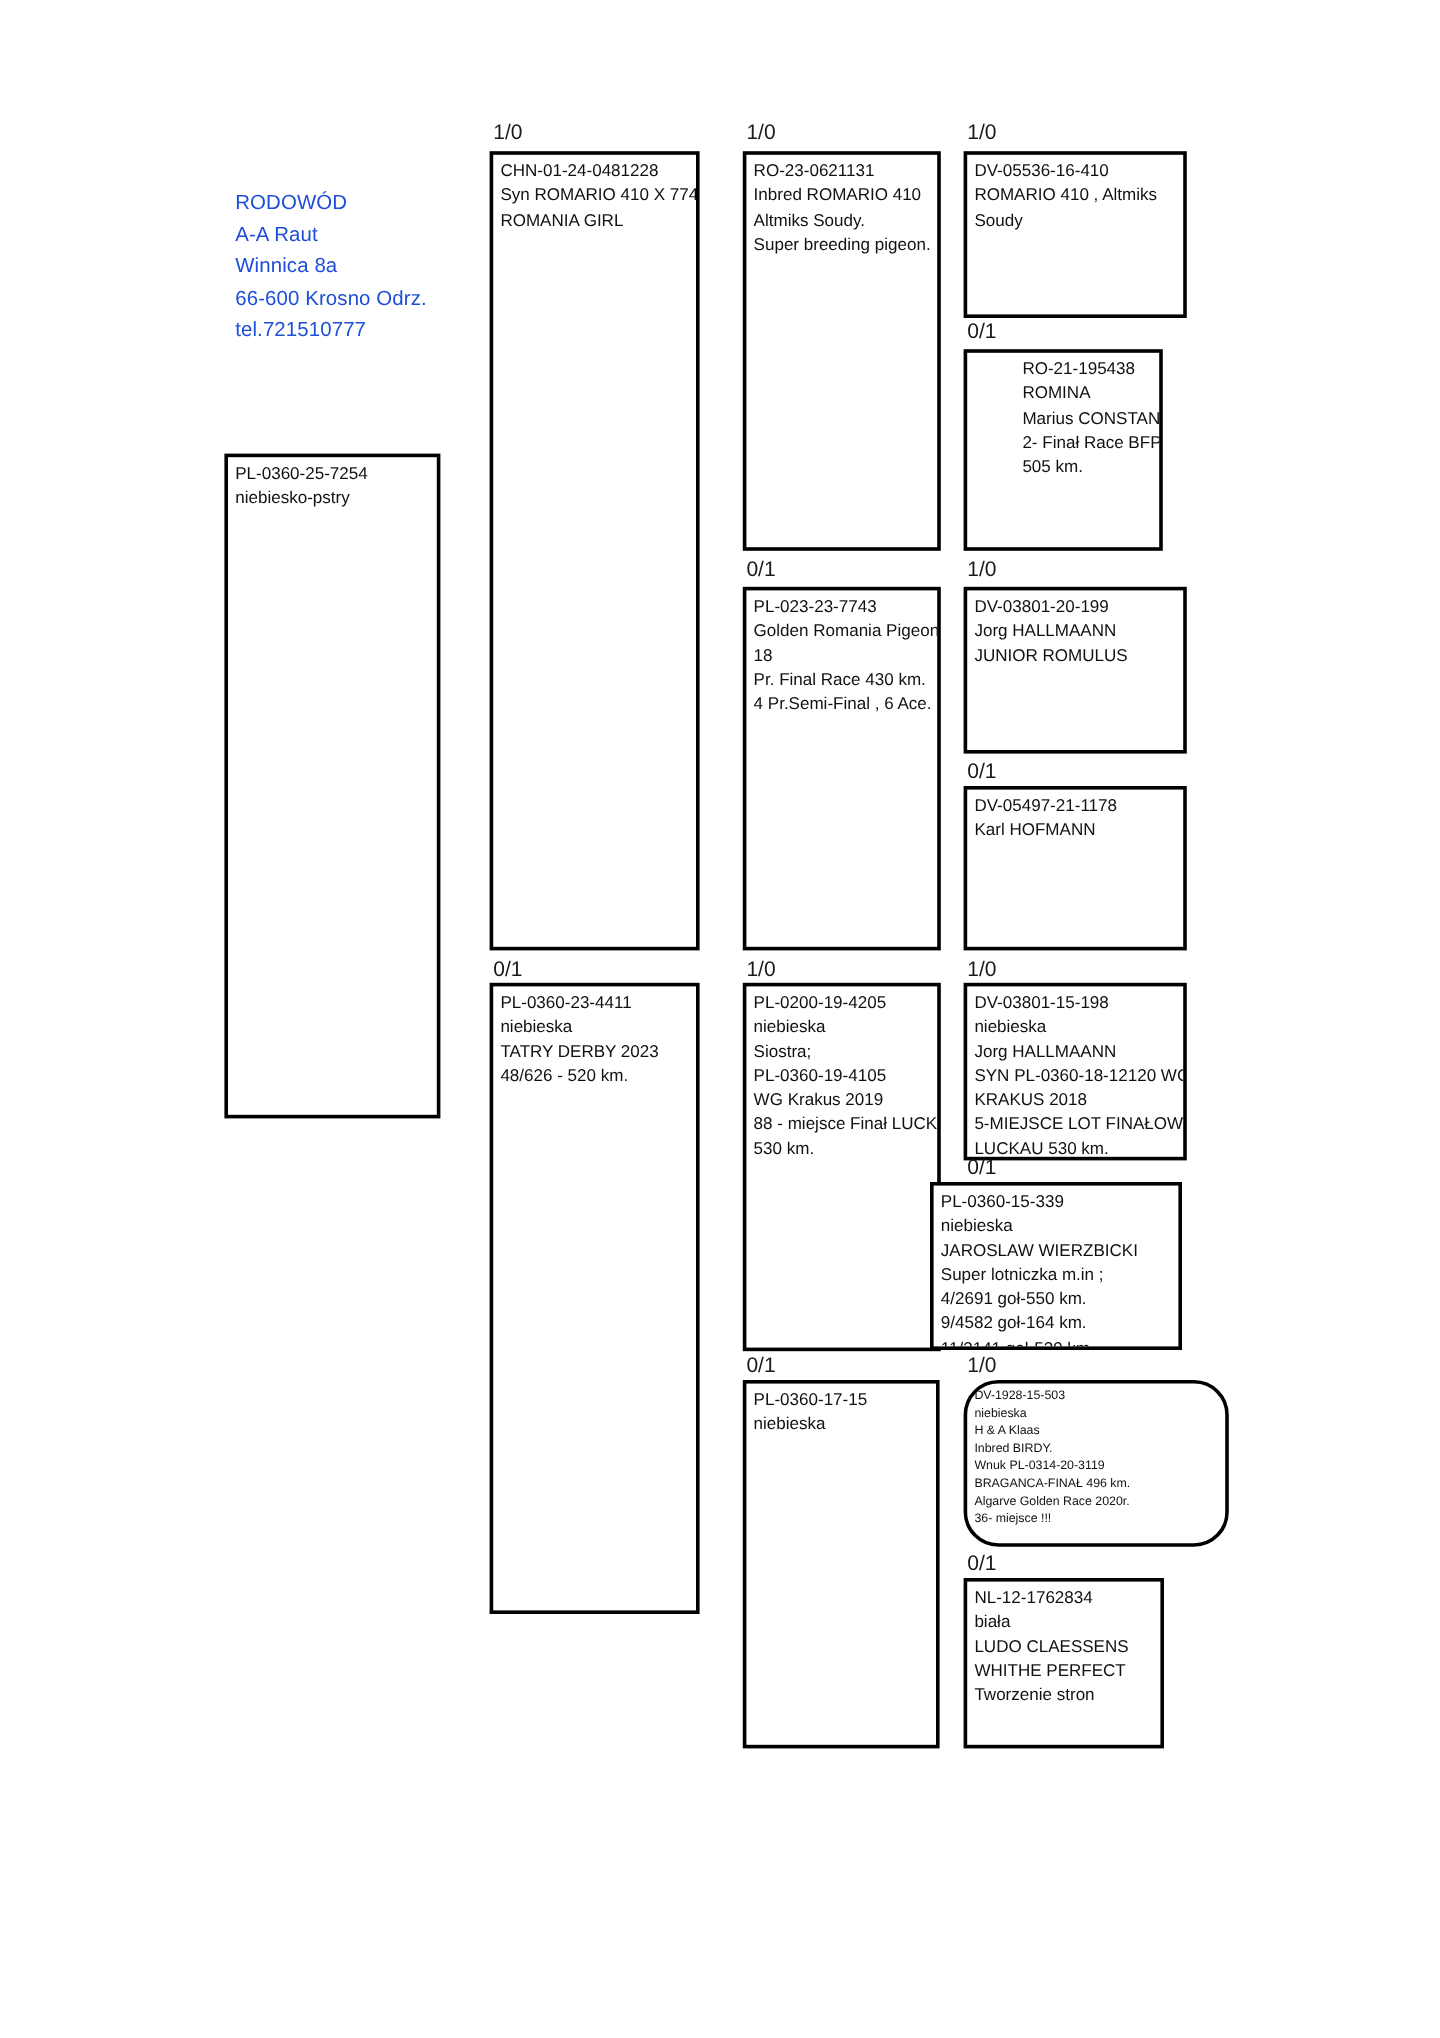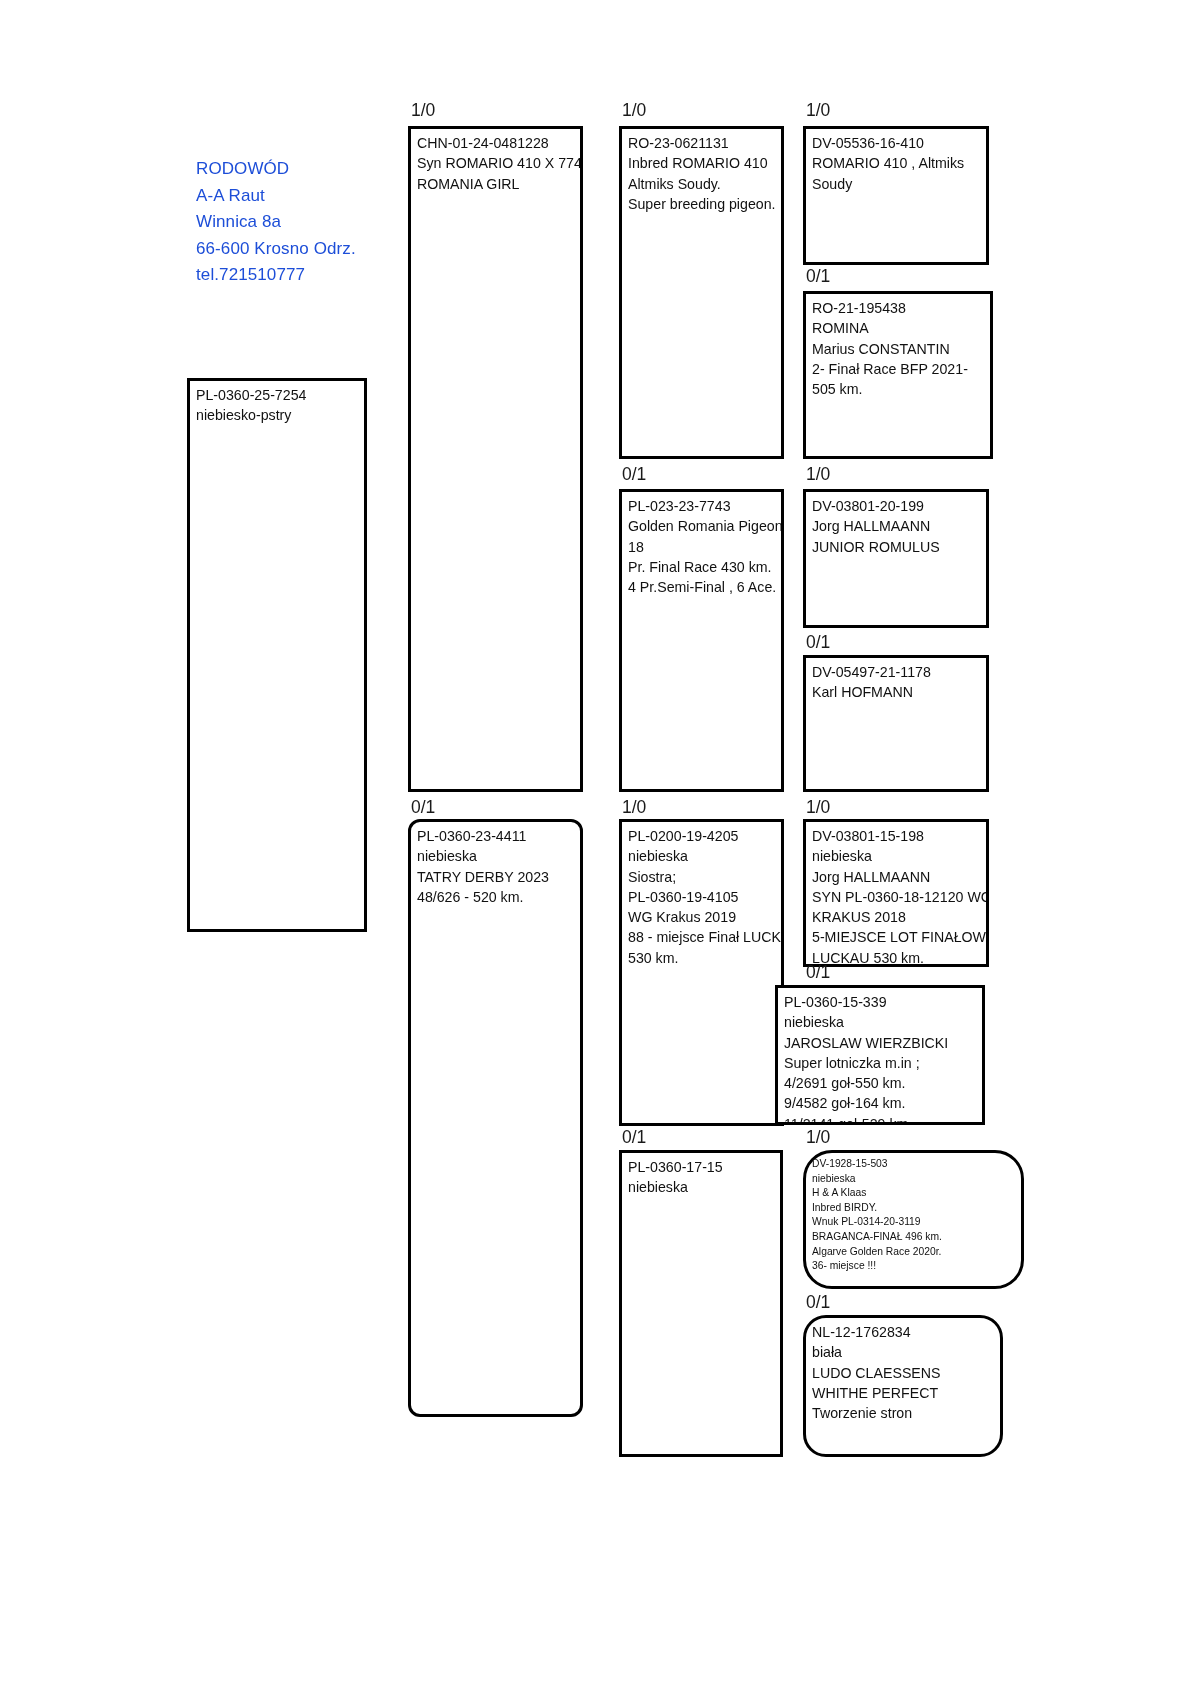--- a/index.html
+++ b/index.html
@@ -94,21 +94,21 @@
   <div class="sex-label" style="left:411px; top:101px;">1/0</div>
   <div class="ped-box" style="left:408px; top:126px; width:175px; height:666px;">
     <div class="box-inner">
       <div class="line">CHN-01-24-0481228</div>
       <div class="line">Syn ROMARIO 410 X 7743</div>
       <div class="line">ROMANIA GIRL</div>
     </div>
   </div>
 
   <div class="sex-label" style="left:411px; top:798px;">0/1</div>
-  <div class="ped-box" style="left:408px; top:819px; width:175px; height:598px;border-radius:12px;">
+  <div class="ped-box" style="left:408px; top:819px; width:175px; height:526px;">
     <div class="box-inner">
       <div class="line">PL-0360-23-4411</div>
       <div class="line">niebieska</div>
       <div class="line">TATRY DERBY 2023</div>
       <div class="line">48/626 - 520 km.</div>
     </div>
   </div>
 
   <div class="sex-label" style="left:622px; top:101px;">1/0</div>
   <div class="ped-box" style="left:619px; top:126px; width:165px; height:333px;">
@@ -155,21 +155,21 @@
   <div class="sex-label" style="left:806px; top:101px;">1/0</div>
   <div class="ped-box" style="left:803px; top:126px; width:186px; height:139px;">
     <div class="box-inner">
       <div class="line">DV-05536-16-410</div>
       <div class="line">ROMARIO 410 , Altmiks</div>
       <div class="line">Soudy</div>
     </div>
   </div>
 
   <div class="sex-label" style="left:806px; top:267px;">0/1</div>
-  <div class="ped-box" style="left:803px; top:291px; width:190px; height:168px;">
+  <div class="ped-box" style="left:803px; top:291px; width:166px; height:168px;padding-left:40px;">
     <div class="box-inner">
       <div class="line">RO-21-195438</div>
       <div class="line">ROMINA</div>
       <div class="line">Marius CONSTANTIN</div>
       <div class="line">2- Finał Race BFP 2021-</div>
       <div class="line">505 km.</div>
     </div>
   </div>
 
   <div class="sex-label" style="left:806px; top:465px;">1/0</div>
@@ -223,21 +223,21 @@
       <div class="line">H &amp; A Klaas</div>
       <div class="line">Inbred BIRDY.</div>
       <div class="line">Wnuk PL-0314-20-3119</div>
       <div class="line">BRAGANCA-FINAŁ 496 km.</div>
       <div class="line">Algarve Golden Race 2020r.</div>
       <div class="line">36- miejsce !!!</div>
     </div>
   </div>
 
   <div class="sex-label" style="left:806px; top:1293px;">0/1</div>
-  <div class="ped-box" style="left:803px; top:1315px; width:200px; height:142px;border-radius:23px;">
+  <div class="ped-box" style="left:803px; top:1315px; width:167px; height:142px;">
     <div class="box-inner">
       <div class="line">NL-12-1762834</div>
       <div class="line">biała</div>
       <div class="line">LUDO CLAESSENS</div>
       <div class="line">WHITHE PERFECT</div>
       <div class="line">Tworzenie stron</div>
     </div>
   </div>
 
 </div>

